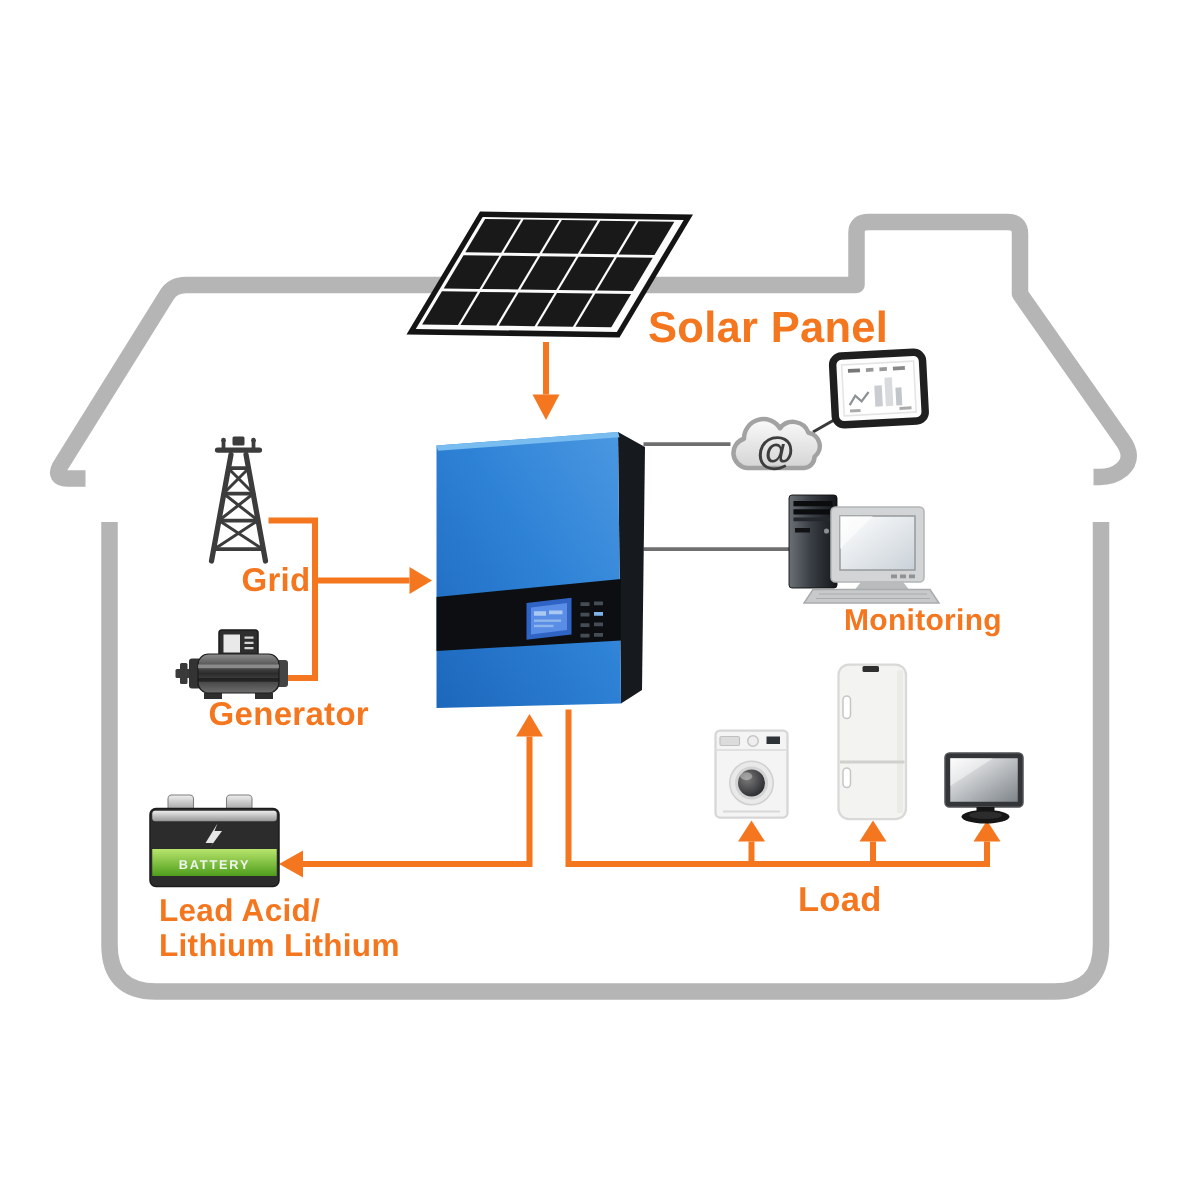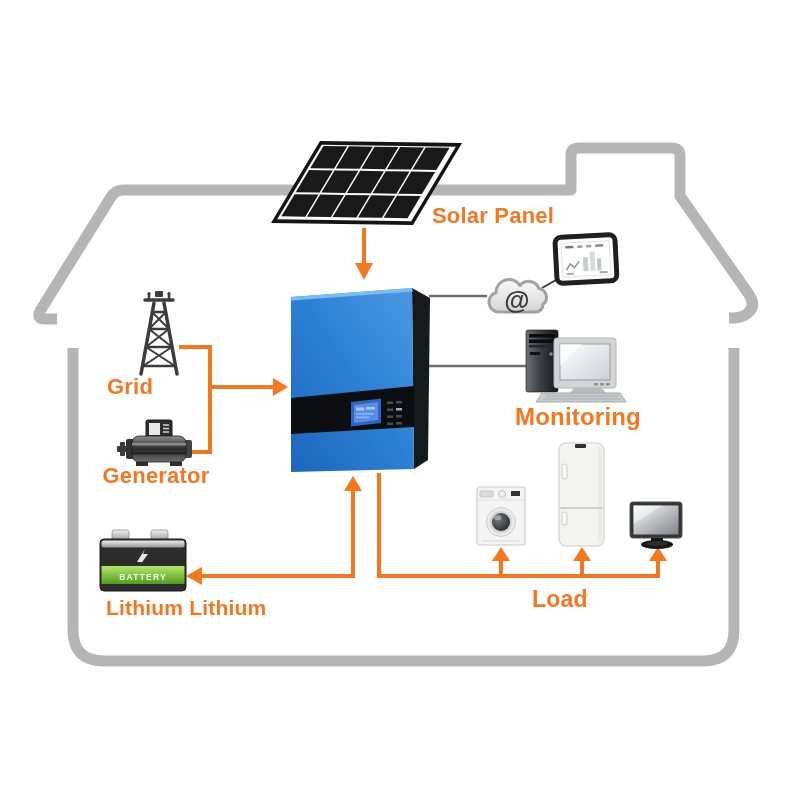--- a/index.html
+++ b/index.html
@@ -1,23 +1,23 @@
 <!DOCTYPE html>
 <html><head>
 <meta charset="utf-8">
 <style>
   html,body{margin:0;padding:0;background:#ffffff;}
   #canvas{position:relative;width:800px;height:800px;background:#ffffff;overflow:hidden;
           font-family:"Liberation Sans", sans-serif;}
   .abs{position:absolute;}
   .label{position:absolute;color:#F4771F;font-weight:700;letter-spacing:.2px;line-height:1.05;}
-  .lbl-solar{left:432px;top:204px;font-size:22px;}
-  .lbl-grid{left:107px;top:375px;width:100px;text-align:left;font-size:22px;}
-  .lbl-generator{left:66px;top:464px;width:180px;text-align:center;font-size:22px;}
-  .lbl-monitoring{left:488px;top:404px;width:180px;text-align:center;font-size:24px;}
+  .lbl-solar{left:432px;top:204px;font-size:29px;}
+  .lbl-grid{left:107px;top:375px;width:100px;text-align:right;font-size:22px;}
+  .lbl-generator{left:66px;top:464px;width:180px;text-align:right;font-size:22px;}
+  .lbl-monitoring{left:488px;top:404px;width:180px;text-align:right;font-size:20px;}
   .lbl-battery{left:106px;top:597px;font-size:21px;line-height:22.5px;}
   .lbl-load{left:532px;top:587px;width:100px;text-align:left;font-size:23px;}
   .tablet-wrap{left:553px;top:233px;width:66px;height:54px;transform:rotate(-3deg);}
   svg text{font-family:"Liberation Sans", sans-serif;}
 </style>
 </head>
 <body>
 
 <div id="canvas">
 
@@ -271,17 +271,18 @@
     <rect x="23" y="40" width="12" height="4" fill="#141414"></rect>
     <ellipse cx="29" cy="46.5" rx="16" ry="4.5" fill="#161616"></ellipse>
     <ellipse cx="29" cy="45.5" rx="11" ry="2.5" fill="#2C2C2C"></ellipse>
   </svg>
 
   <div class="label lbl-solar">Solar Panel</div>
   <div class="label lbl-grid">Grid</div>
   <div class="label lbl-generator">Generator</div>
   <div class="label lbl-monitoring">Monitoring</div>
   <div class="label lbl-battery">
+    <div>Lead Acid/</div>
     <div>Lithium Lithium</div>
   </div>
   <div class="label lbl-load">Load</div>
 
 </div>
 
 </body></html>

